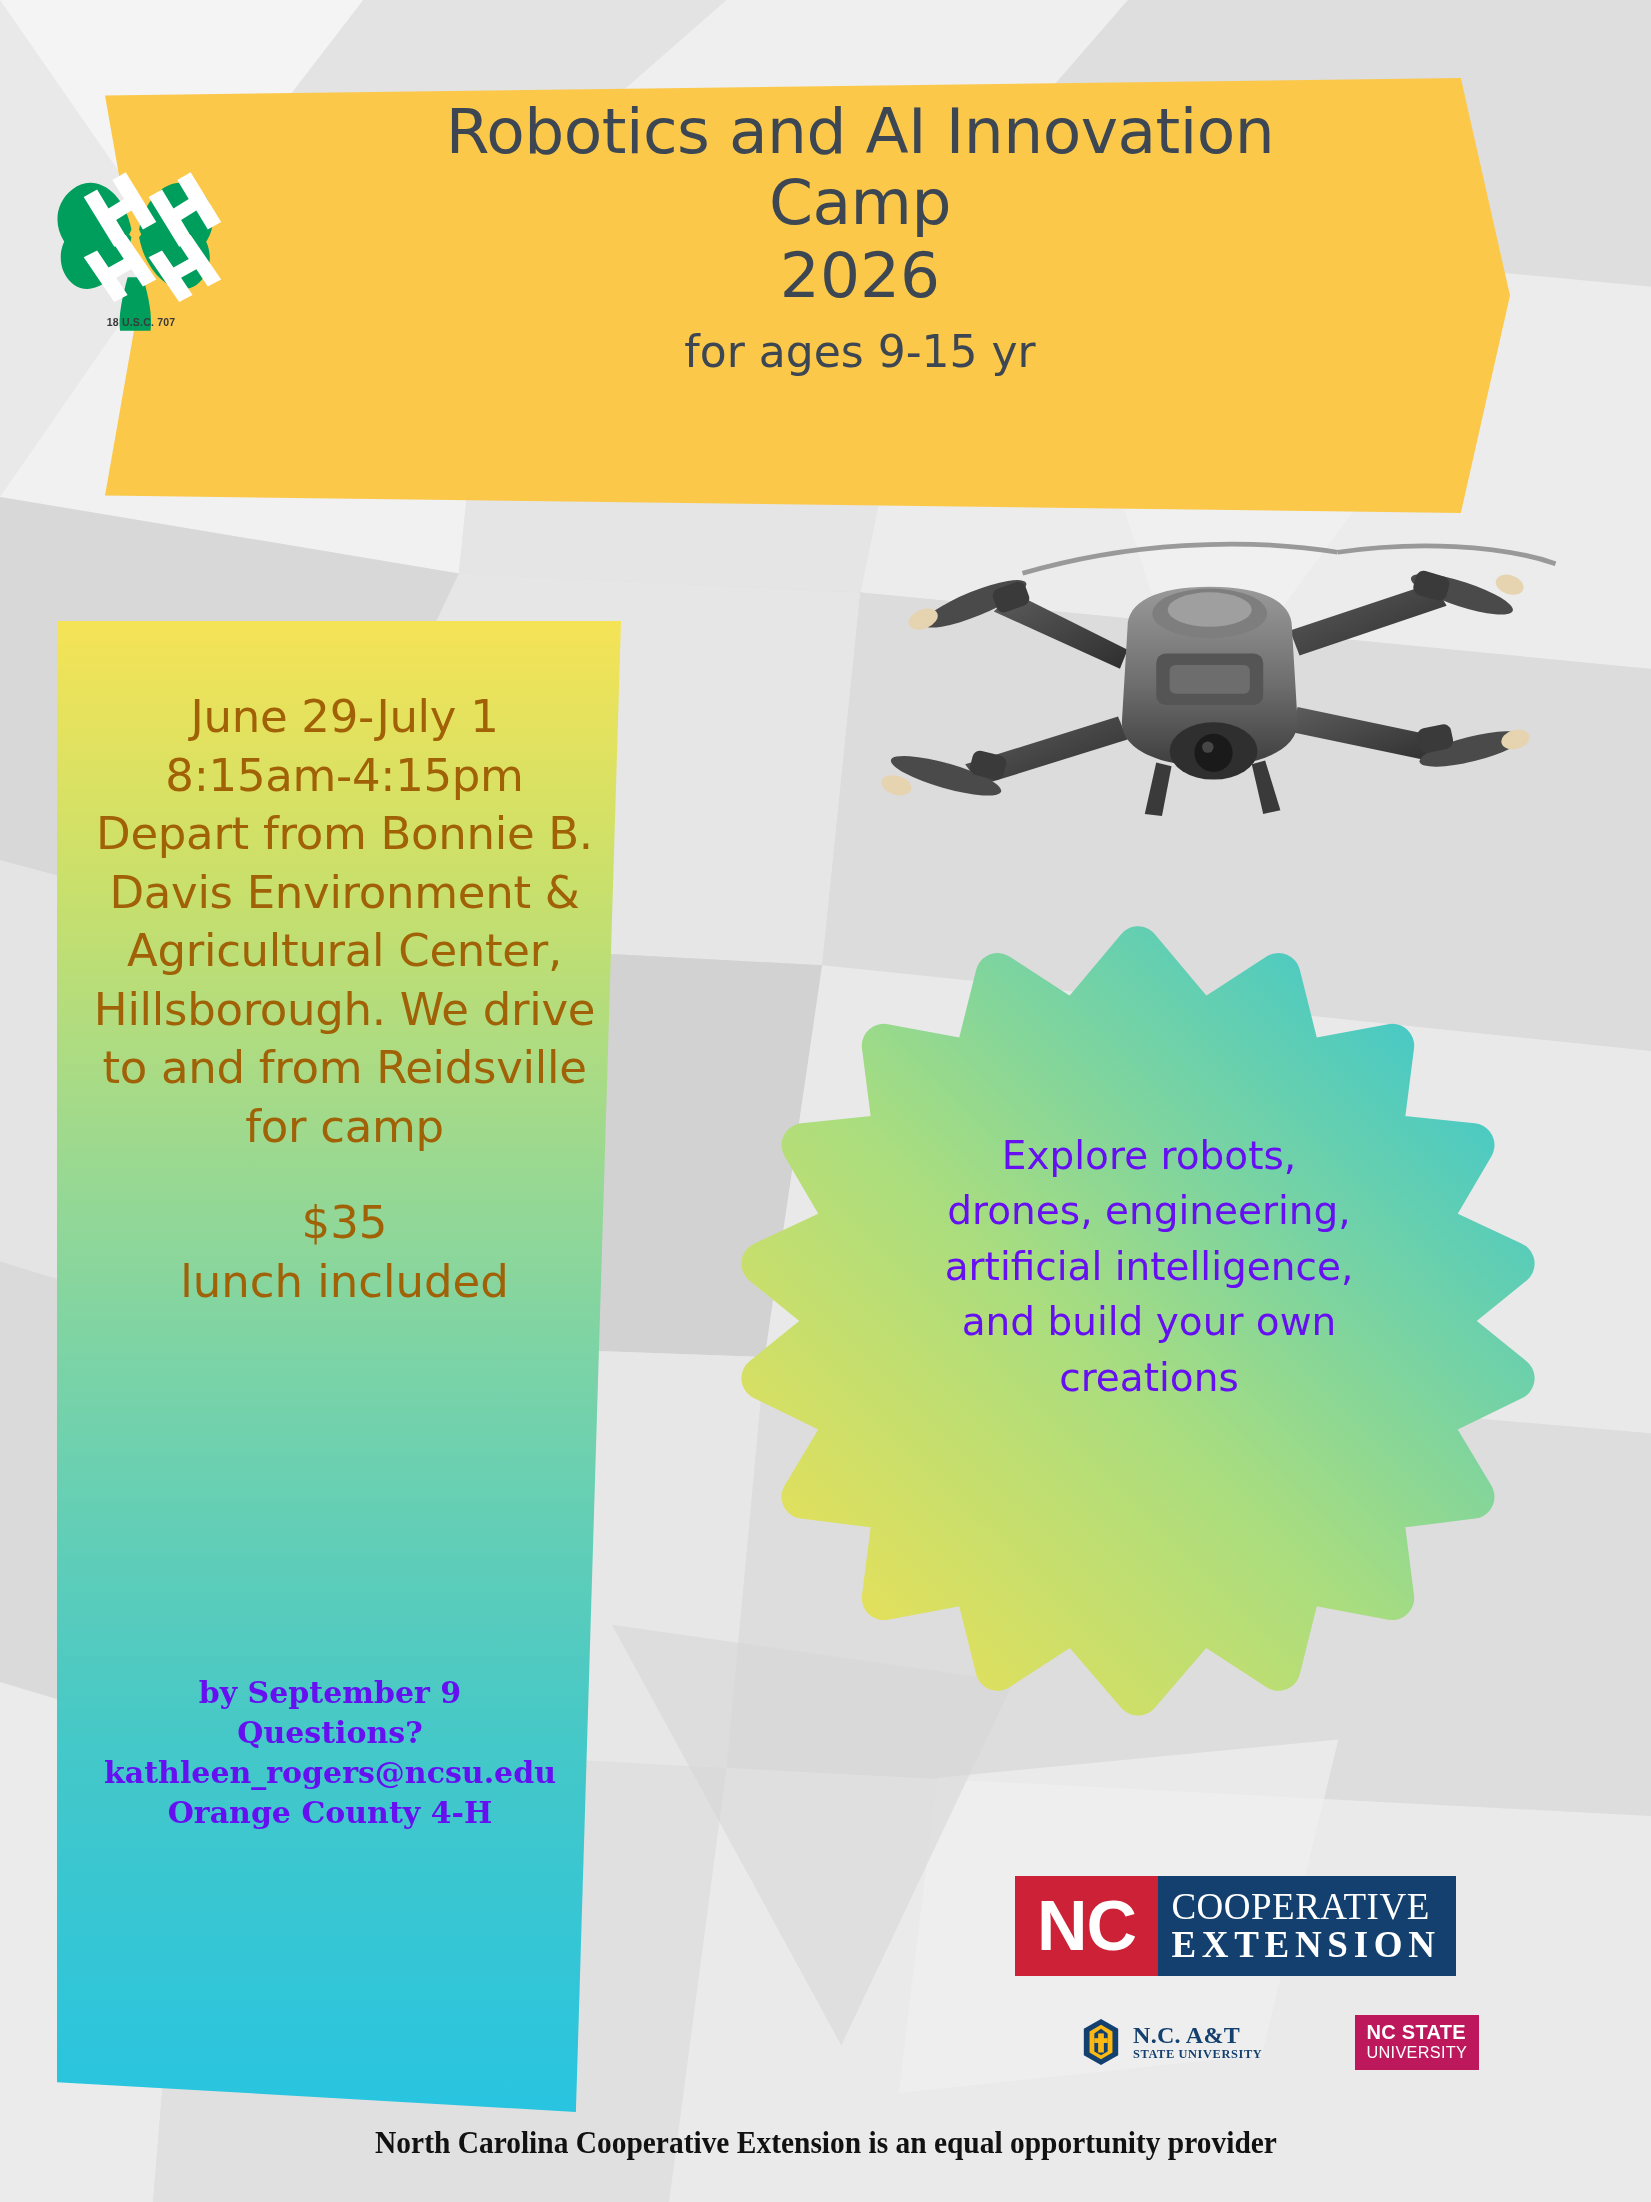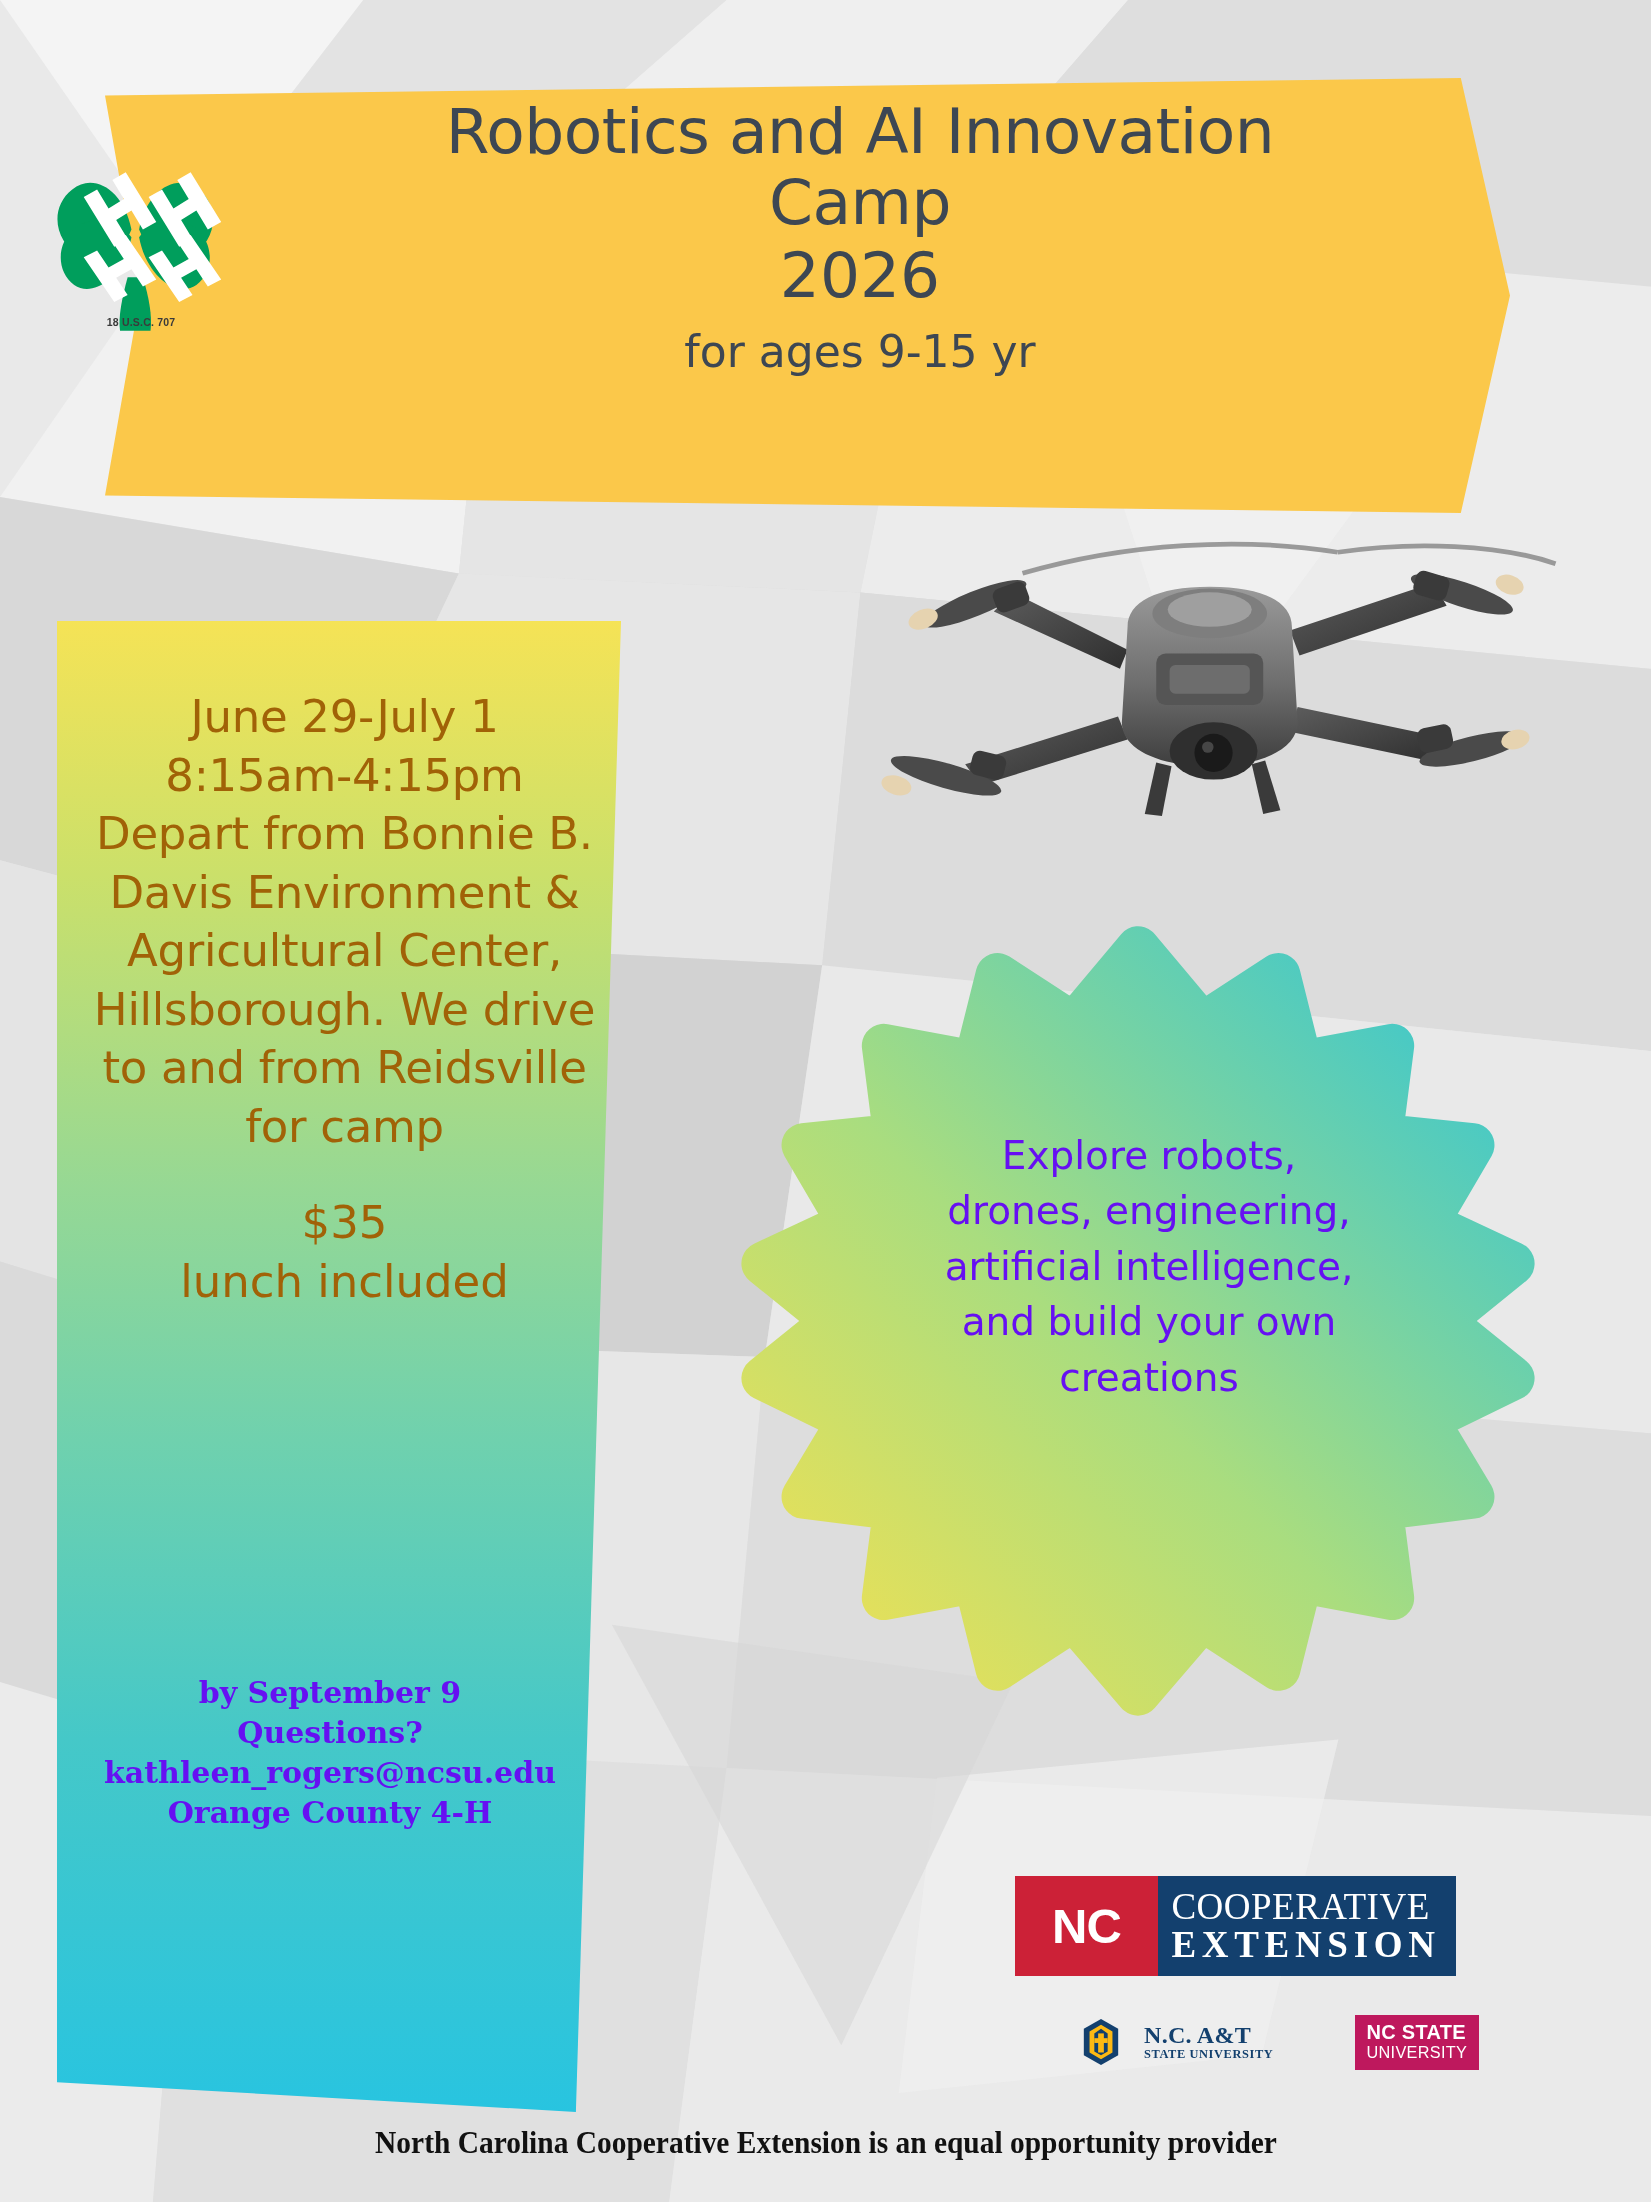--- a/index.html
+++ b/index.html
@@ -92,32 +92,32 @@
     font-size:39px;line-height:1.42;
   }
 
   
   .ce-logo{
     position:absolute;left:1015px;top:1876px;height:100px;display:flex;z-index:6;
   }
   .ce-nc{
     background:#cc2137;color:#ffffff;width:143px;height:100px;
     display:flex;align-items:center;justify-content:center;
-    font-family:"Liberation Sans", sans-serif;font-weight:bold;font-size:49px;letter-spacing:-1px;
+    font-family:"Liberation Sans", sans-serif;font-weight:bold;font-size:70px;letter-spacing:-1px;
   }
   .ce-words{
     background:#13406e;color:#ffffff;padding:7.6px 15.3px 7.6px 13.4px;height:100px;
     box-sizing:border-box;display:flex;flex-direction:column;justify-content:center;
     font-family:Liberation Serif, serif;
   }
   .ce-coop{font-size:37px;line-height:1.03;letter-spacing:0.5px;}
   .ce-ext{font-size:37px;line-height:1.03;font-weight:bold;letter-spacing:5.7px;}
 
   .ncat-logo{
-    position:absolute;left:1080px;top:2017px;z-index:6;display:flex;align-items:center;gap:22px;
+    position:absolute;left:1080px;top:2017px;z-index:6;display:flex;align-items:center;gap:11px;
   }
   .ncat-mark{width:42px;height:50px;}
   .ncat-mark svg{width:100%;height:100%;display:block;}
   .ncat-words{font-family:"Liberation Serif", serif;color:#13406e;}
   .ncat-main{font-size:24px;font-weight:bold;line-height:1.0;letter-spacing:0.3px;}
   .ncat-sub{font-size:12.4px;font-weight:bold;line-height:1.2;letter-spacing:0.6px;}
 
   .ncsu-logo{
     position:absolute;left:1355px;top:2015px;z-index:6;
     background:#be185d;color:#ffffff;padding:6.7px 11.5px 7.6px 11.5px;

